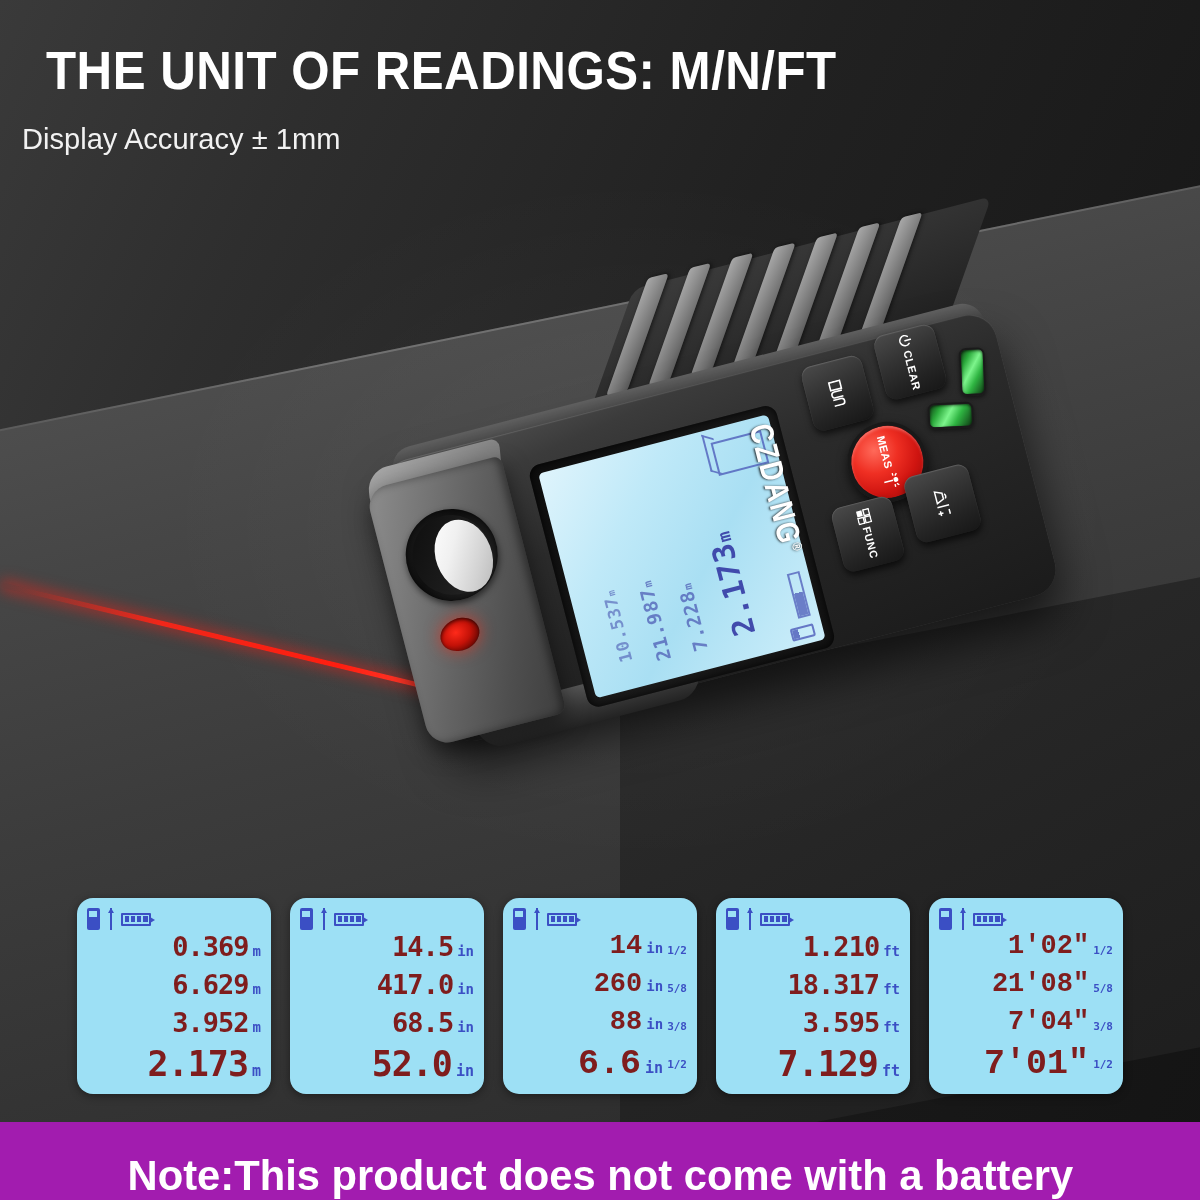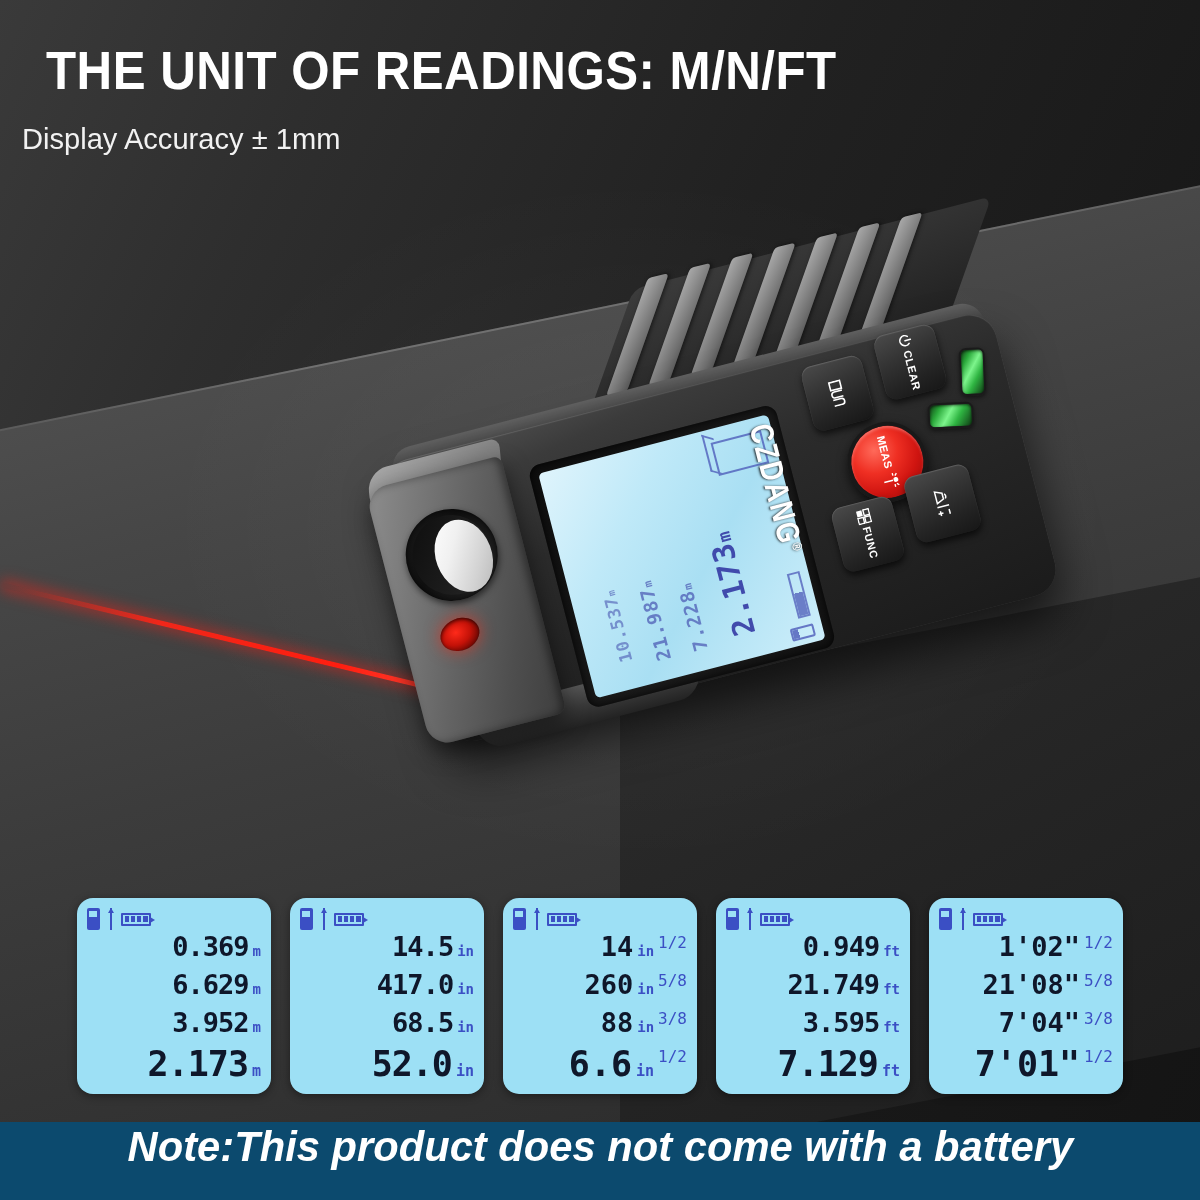--- a/index.html
+++ b/index.html
@@ -391,54 +391,54 @@
   .bat-cell { flex: 1; height: 100%; background: #3b4fc4; }
 
   .panel-rows { margin-top: 1px; }
   .prow {
     display: flex; align-items: baseline; justify-content: flex-end;
     gap: 4px;
     height: 38px;
   }
   .prow .val {
     font-family: "DejaVu Sans Mono", monospace;
-    color: #0f172a;
+    color: #7f1d1d;
     font-weight: bold;
     font-size: 27px;
     letter-spacing: -1px;
     line-height: 1;
   }
   .prow .unit {
     font-family: "DejaVu Sans Mono", monospace;
     color: #3b4fc4;
     font-weight: bold;
     font-size: 14px;
     line-height: 1;
   }
   .prow .frac {
     font-family: "DejaVu Sans Mono", monospace;
     color: #3b4fc4;
-    font-weight: normal;
-    font-size: 16px;
+    font-weight: bold;
+    font-size: 11px;
     line-height: 1;
     align-self: flex-start;
-    margin-top: 2px;
+    margin-top: 12px;
   }
   .prow.big { height: 46px; }
   .prow.big .val { font-size: 35px; }
   .prow.big .unit { font-size: 15px; }
-  .prow.fr .val { letter-spacing: 0px; }
+  .prow.fr .val { letter-spacing: 0px; font-family: Liberation Mono, monospace; }
 
   
   .banner {
     position: absolute;
     left: 0; bottom: 0; width: 1200px; height: 78px;
-    background: #0c4a6e;
+    background: #a21caf;
     z-index: 40;
-    display: flex; align-items: flex-start; justify-content: center; font-style: italic;
+    display: flex; align-items: flex-end; justify-content: center;
   }
   .banner-text {
     color: #ffffff;
     font-size: 43px;
     font-weight: bold;
     letter-spacing: 0px;
     transform: scaleX(0.97);
     white-space: nowrap;
   }
 </style>
@@ -687,25 +687,25 @@
       <div class="ref-arrow"></div>
       <div class="bat-icon">
         <div class="bat-cell"></div>
           <div class="bat-cell"></div>
           <div class="bat-cell"></div>
           <div class="bat-cell"></div>
       </div>
     </div>
     <div class="panel-rows">
       <div class="prow">
-        <span class="val">0.949</span>
+        <span class="val">1.210</span>
         <span class="unit">ft</span>
       </div>
       <div class="prow">
-        <span class="val">21.749</span>
+        <span class="val">18.317</span>
         <span class="unit">ft</span>
       </div>
       <div class="prow">
         <span class="val">3.595</span>
         <span class="unit">ft</span>
       </div>
       <div class="prow big">
         <span class="val">7.129</span>
         <span class="unit">ft</span>
       </div>

